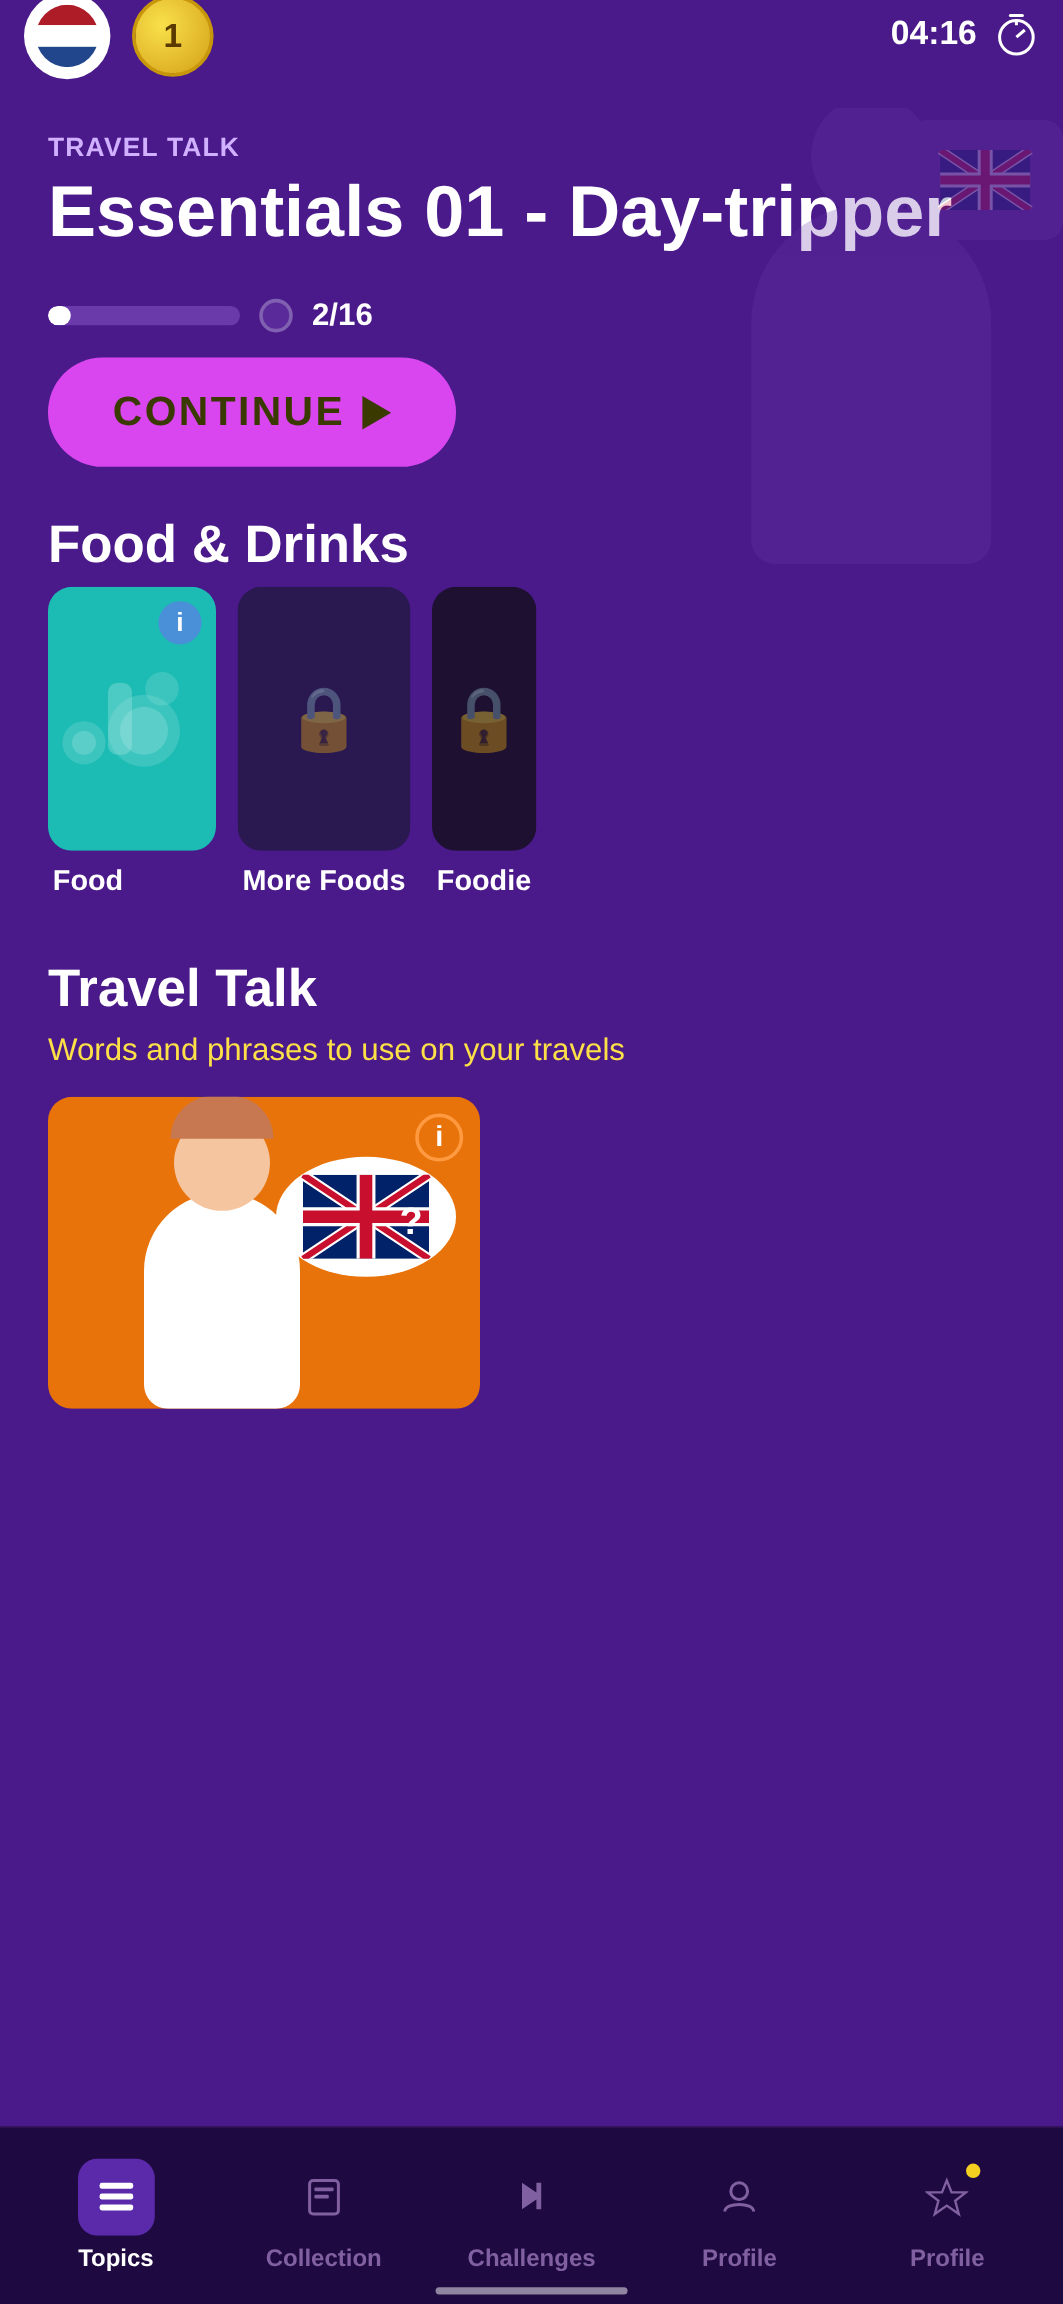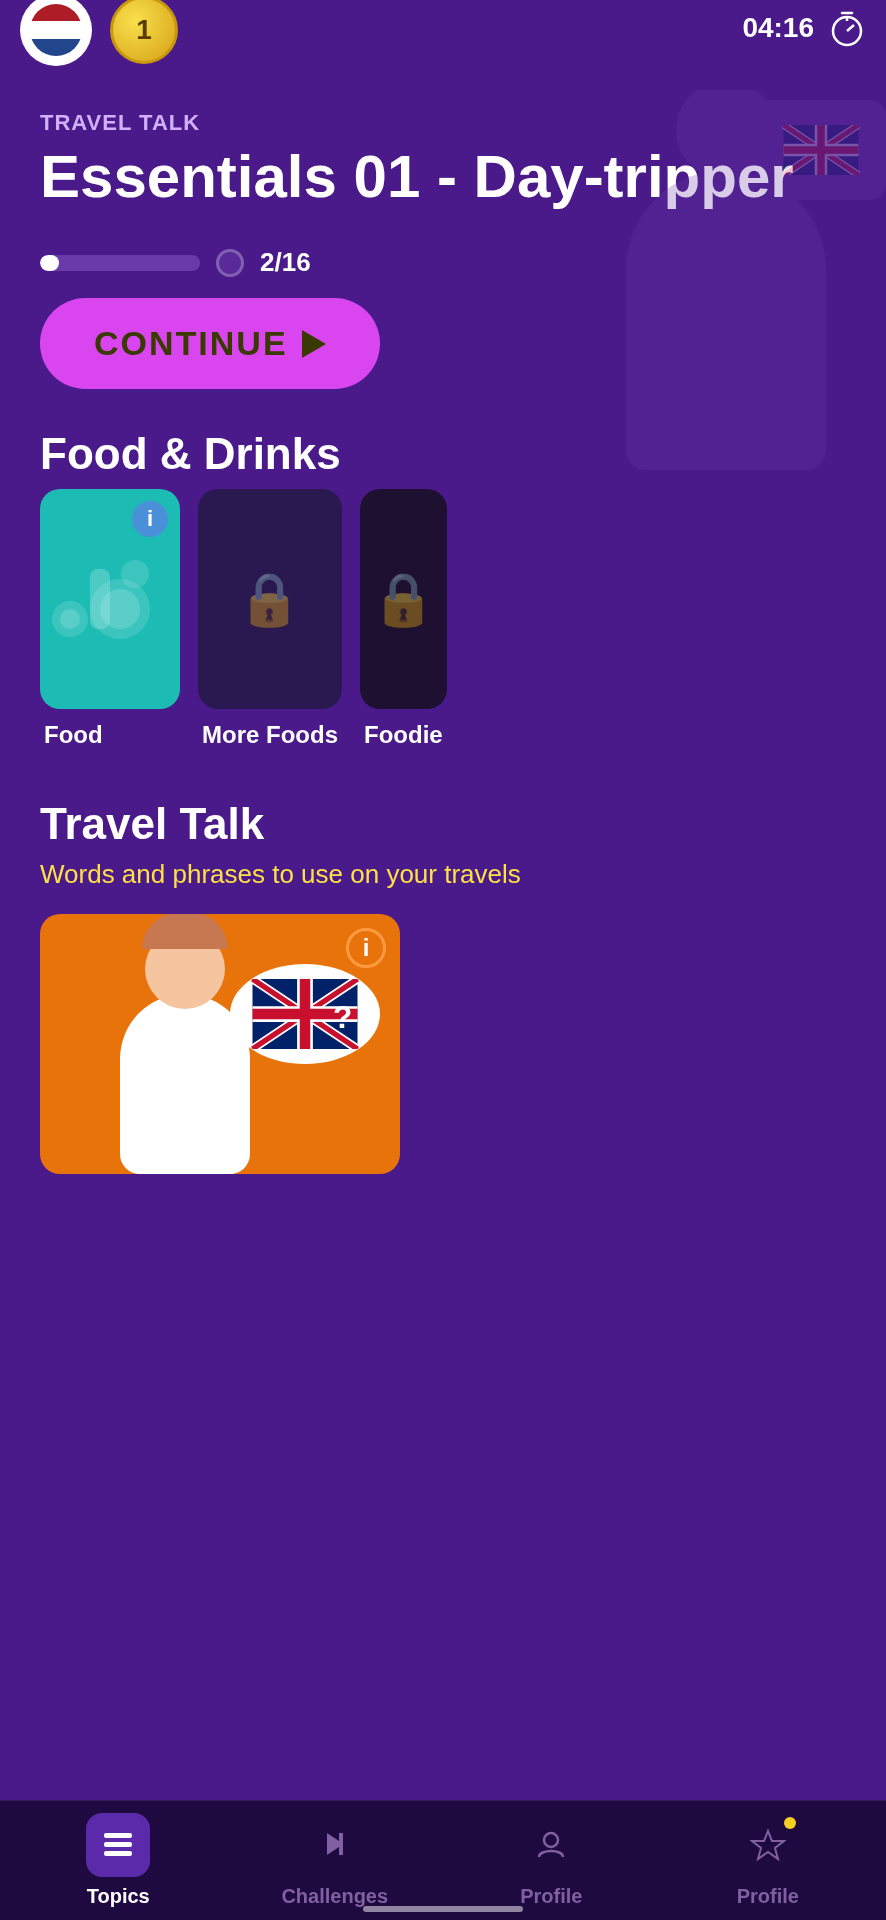--- a/index.html
+++ b/index.html
@@ -330,21 +330,21 @@
       align-items: center;
       justify-content: center;
     }
 
     
     .bottom-nav {
       position: absolute;
       bottom: 0;
       left: 0;
       right: 0;
-      height: 120px;
+      height: 148px;
       background: #1e0a40;
       display: flex;
       align-items: center;
       justify-content: space-around;
       padding: 0 10px;
       border-top: 1px solid #3a1860;
     }
     .nav-item {
       display: flex;
       flex-direction: column;
@@ -557,20 +557,30 @@
     <div class="nav-icon-wrap active">
       <svg width="36" height="36" viewBox="0 0 36 36">
         <rect x="4" y="6" width="28" height="5" rx="2" fill="white"></rect>
         <rect x="4" y="15" width="28" height="5" rx="2" fill="white"></rect>
         <rect x="4" y="24" width="28" height="5" rx="2" fill="white"></rect>
       </svg>
     </div>
     <span class="nav-label active">Topics</span>
   </div>
 
+  <div class="nav-item">
+    <div class="nav-icon-wrap inactive">
+      <svg width="36" height="36" viewBox="0 0 36 36">
+        <rect x="6" y="4" width="24" height="28" rx="3" fill="none" stroke="#8060a0" stroke-width="2.5"></rect>
+        <rect x="10" y="10" width="16" height="3" rx="1" fill="#8060a0"></rect>
+        <rect x="10" y="16" width="12" height="3" rx="1" fill="#8060a0"></rect>
+      </svg>
+    </div>
+    <span class="nav-label inactive">Collection</span>
+  </div>
 
   <div class="nav-item">
     <div class="nav-icon-wrap inactive">
       <svg width="36" height="36" viewBox="0 0 36 36">
         <path d="M10 6 L10 28 L22 20 L22 28 L26 28 L26 6 L22 6 L22 14 Z" fill="#8060a0"></path>
       </svg>
     </div>
     <span class="nav-label inactive">Challenges</span>
   </div>
 

